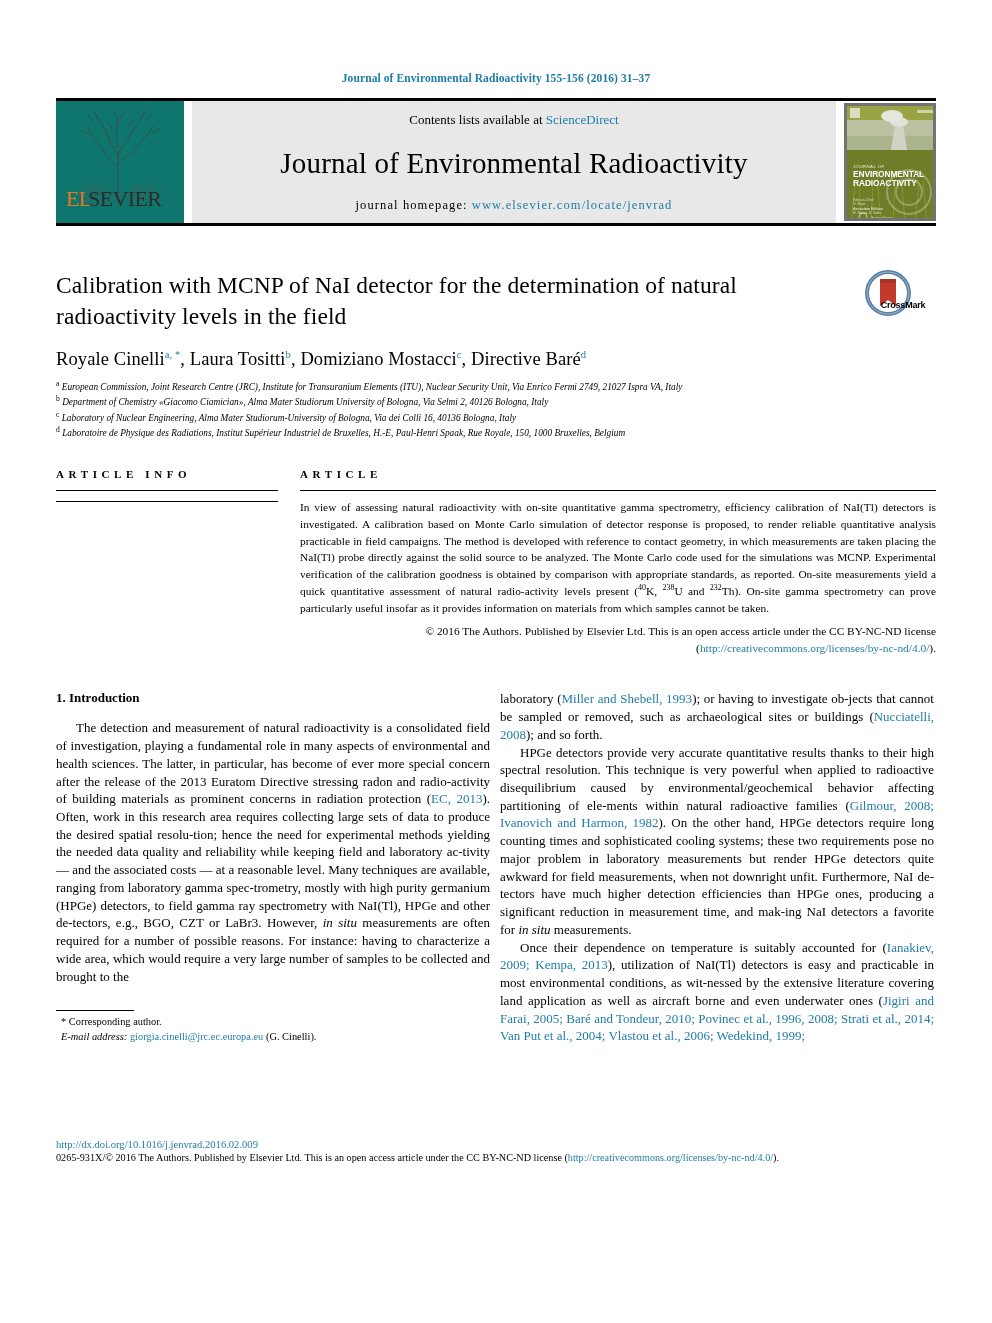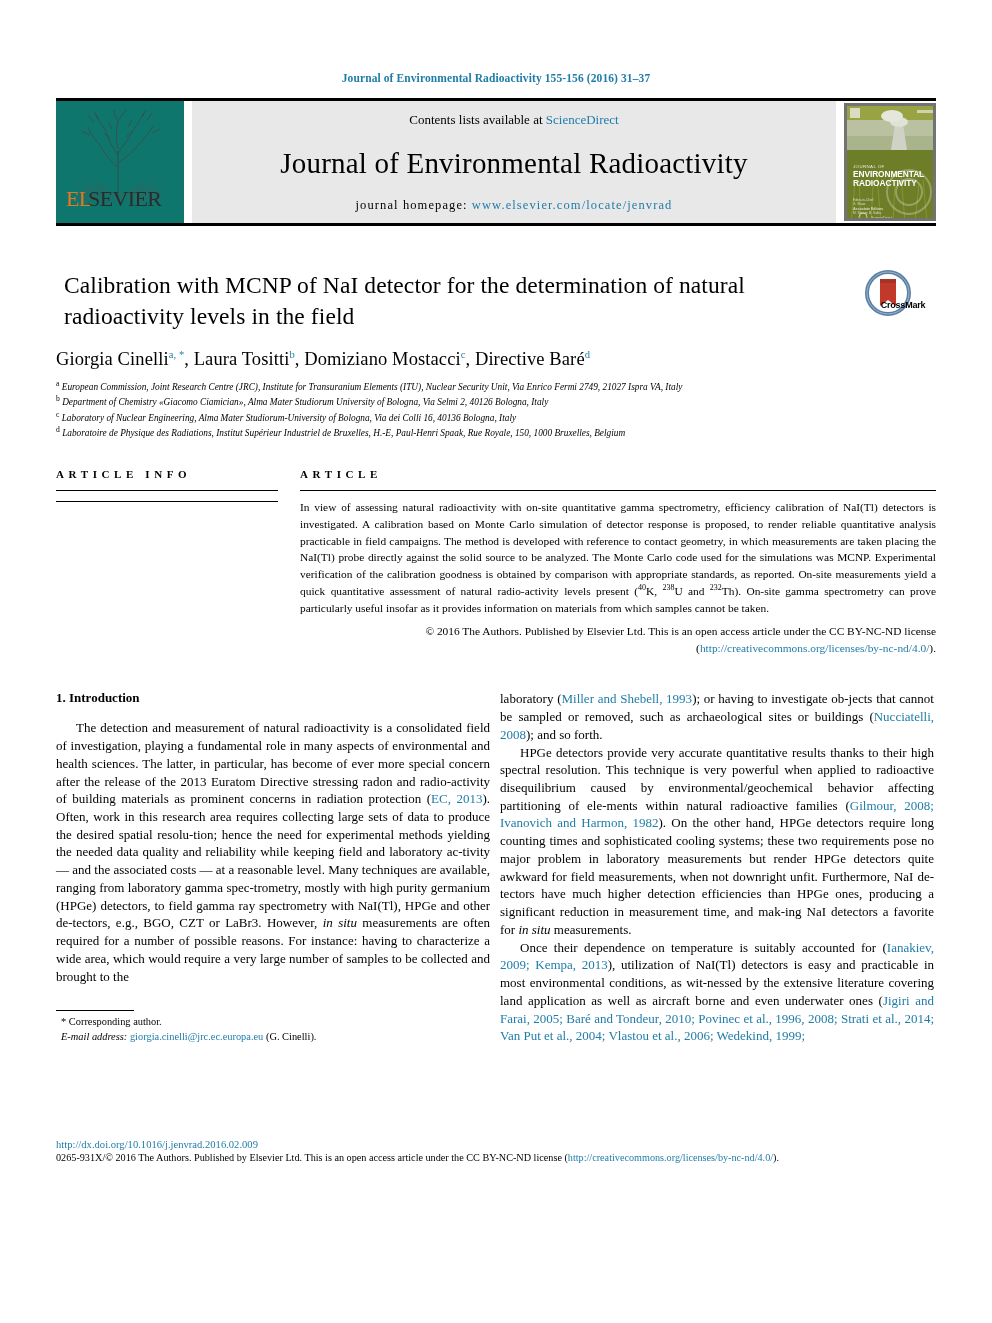--- a/index.html
+++ b/index.html
@@ -104,21 +104,21 @@
     border: 3px solid #737373;
     box-sizing: border-box;
   }
 
   
   .title-area { margin-top: 44px; position: relative; }
   .article-title {
     font-size: 23.5px;
     line-height: 1.32;
     font-weight: normal;
-    margin: 8px;
+    margin: 0;
     width: 735px;
     letter-spacing: .1px;
   }
   .authors {
     margin-top: 17px;
     font-size: 18.5px;
     letter-spacing: .1px;
   }
   .authors sup { font-size: 10.5px; color: #1f7ca8; }
 
@@ -363,21 +363,21 @@
         <circle cx="23" cy="23" r="21" fill="none" stroke="#9fb3c8" stroke-width="1"></circle>
         <path d="M15 9 L31 9 L31 36 L23 30 L15 36 Z" fill="#c0392b"></path>
         <path d="M15 9 L31 9 L31 13 L15 13 Z" fill="#a93226"></path>
       </svg>
       <div class="cm-label">CrossMark</div>
     </div>
 
     <h1 class="article-title">Calibration with MCNP of NaI detector for the determination of natural radioactivity levels in the field</h1>
 
     <div class="authors">
-      <span>Giorgia Cinelli</span><sup>a, *</sup>, <span>Laura Tositti</span><sup>b</sup>, <span>Domiziano Mostacci</span><sup>c</sup>, <span>Directive Baré</span><sup>d</sup>
+      <span>Royale Cinelli</span><sup>a, *</sup>, <span>Laura Tositti</span><sup>b</sup>, <span>Domiziano Mostacci</span><sup>c</sup>, <span>Directive Baré</span><sup>d</sup>
     </div>
 
     <div class="affiliations">
       <div><sup>a</sup> <span>European Commission, Joint Research Centre (JRC), Institute for Transuranium Elements (ITU), Nuclear Security Unit, Via Enrico Fermi 2749, 21027 Ispra VA, Italy</span></div>
       <div><sup>b</sup> <span>Department of Chemistry «Giacomo Ciamician», Alma Mater Studiorum University of Bologna, Via Selmi 2, 40126 Bologna, Italy</span></div>
       <div><sup>c</sup> <span>Laboratory of Nuclear Engineering, Alma Mater Studiorum-University of Bologna, Via dei Colli 16, 40136 Bologna, Italy</span></div>
       <div><sup>d</sup> <span>Laboratoire de Physique des Radiations, Institut Supérieur Industriel de Bruxelles, H.-E, Paul-Henri Spaak, Rue Royale, 150, 1000 Bruxelles, Belgium</span></div>
     </div>
   </div>
 

